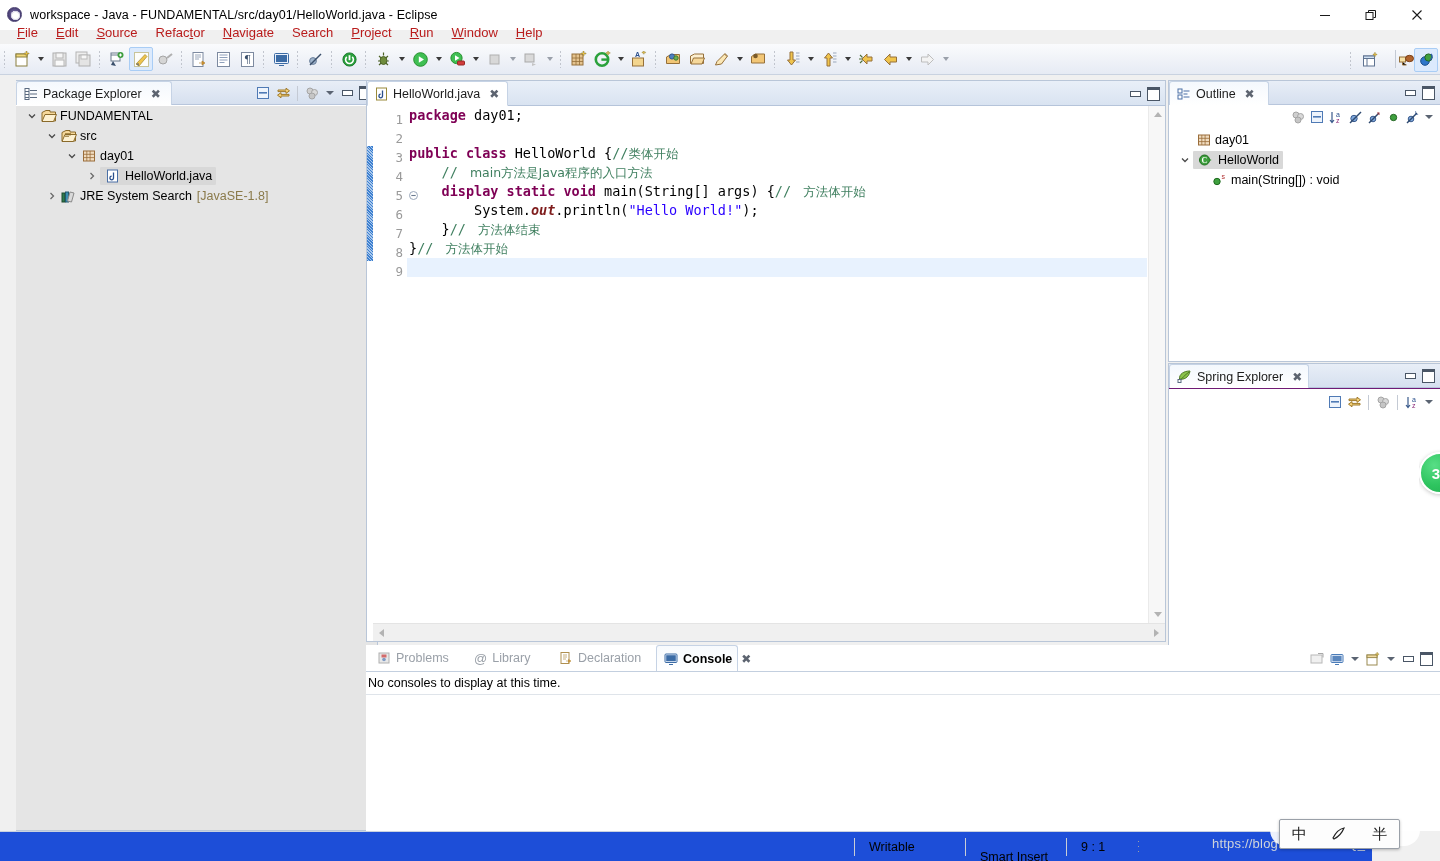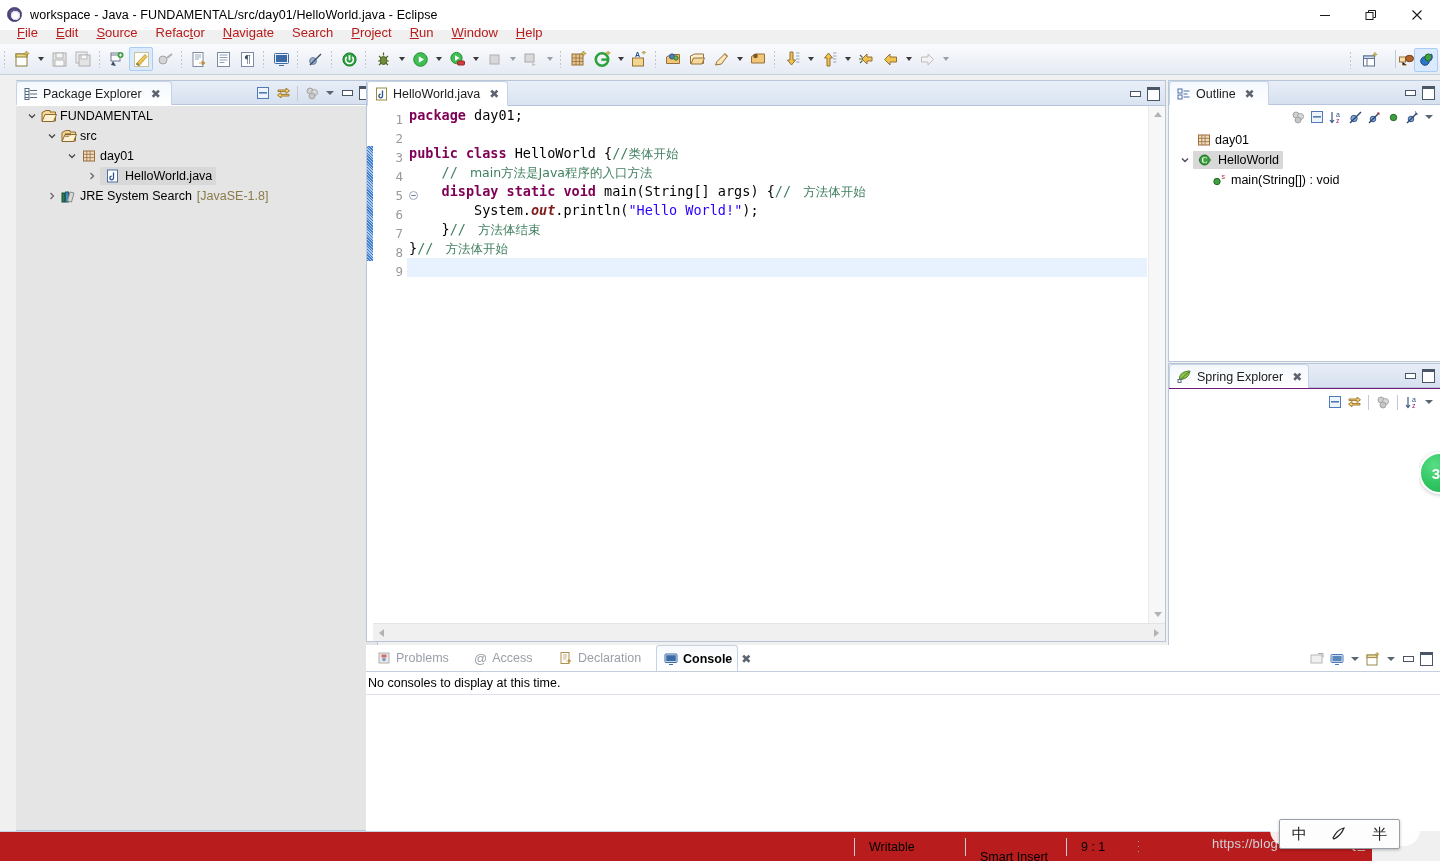--- a/index.html
+++ b/index.html
@@ -253,21 +253,21 @@
   .con-body {
     position: absolute; left: 0; top: 26px; right: 0; bottom: 0;
     border-top: 1px solid #c3cfdf; background: #fff;
   }
   .con-msg { font-size: 12.5px; color: #000; padding: 4px 2px 0 2px; }
   .con-sep { position:absolute; left:0; right:0; top:22px; height:1px; background:#dfe4ea; }
 
   
   .statusbar {
     position: absolute; left: 0; bottom: 0; width: 1372px; height: 30px;
-    background: #b91c1c; border-top: 1px solid #c9d2e0;
+    background: #1d4ed8; border-top: 1px solid #c9d2e0;
     display: flex; align-items: center;
   }
   .st-sep { width: 1px; height: 18px; background: #c8cdd6; }
   .st-cell { font-size: 12.5px; color: #000; white-space: nowrap; }
   .st-dots {
     width: 4px; height: 16px;
     background-image: radial-gradient(circle, #9aa0aa 1px, transparent 1px);
     background-size: 3px 5px;
   }
 
@@ -993,21 +993,21 @@
             <rect x="2" y="2" width="10" height="10" fill="#e8e8e8" stroke="#b0b0b0"></rect>
             <rect x="4.5" y="3.5" width="5" height="3" fill="#d36b6b"></rect>
             <circle cx="7" cy="8.5" r="1.8" fill="#7f9ac4"></circle>
           </svg>
         </span>
         <span>Problems</span>
       </div>
 
       <div class="con-tab inactive" style="left:101px;">
         <span style="font-size:13px;color:#9aa0a8;">@</span>
-        <span>Access</span>
+        <span>Library</span>
       </div>
 
       <div class="con-tab inactive" style="left:186px;">
         <span>
           <svg width="14" height="14" viewBox="0 0 14 14">
             <rect x="2" y="1.5" width="8" height="11" fill="#fff" stroke="#b09050"></rect>
             <path d="M4 4h4M4 6h4M4 8h3" stroke="#c8b080"></path>
             <path d="M7 10 h4 M9.5 8.5 l2.5 1.5 -2.5 1.5z" fill="#e8b44d" stroke="#a87720" stroke-width=".5"></path>
           </svg>
         </span>

